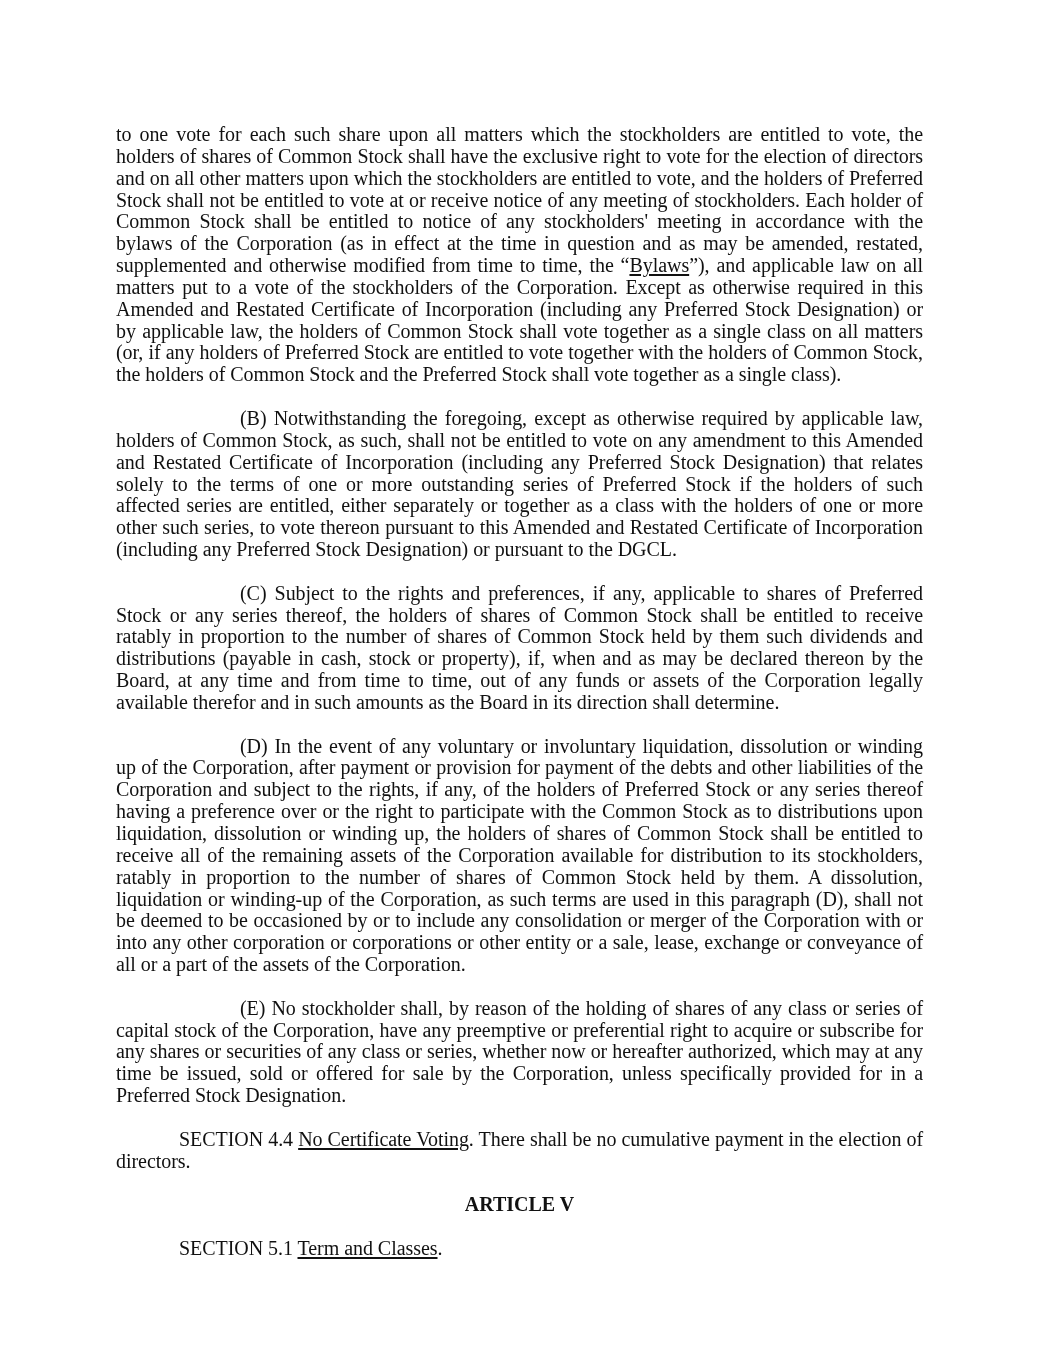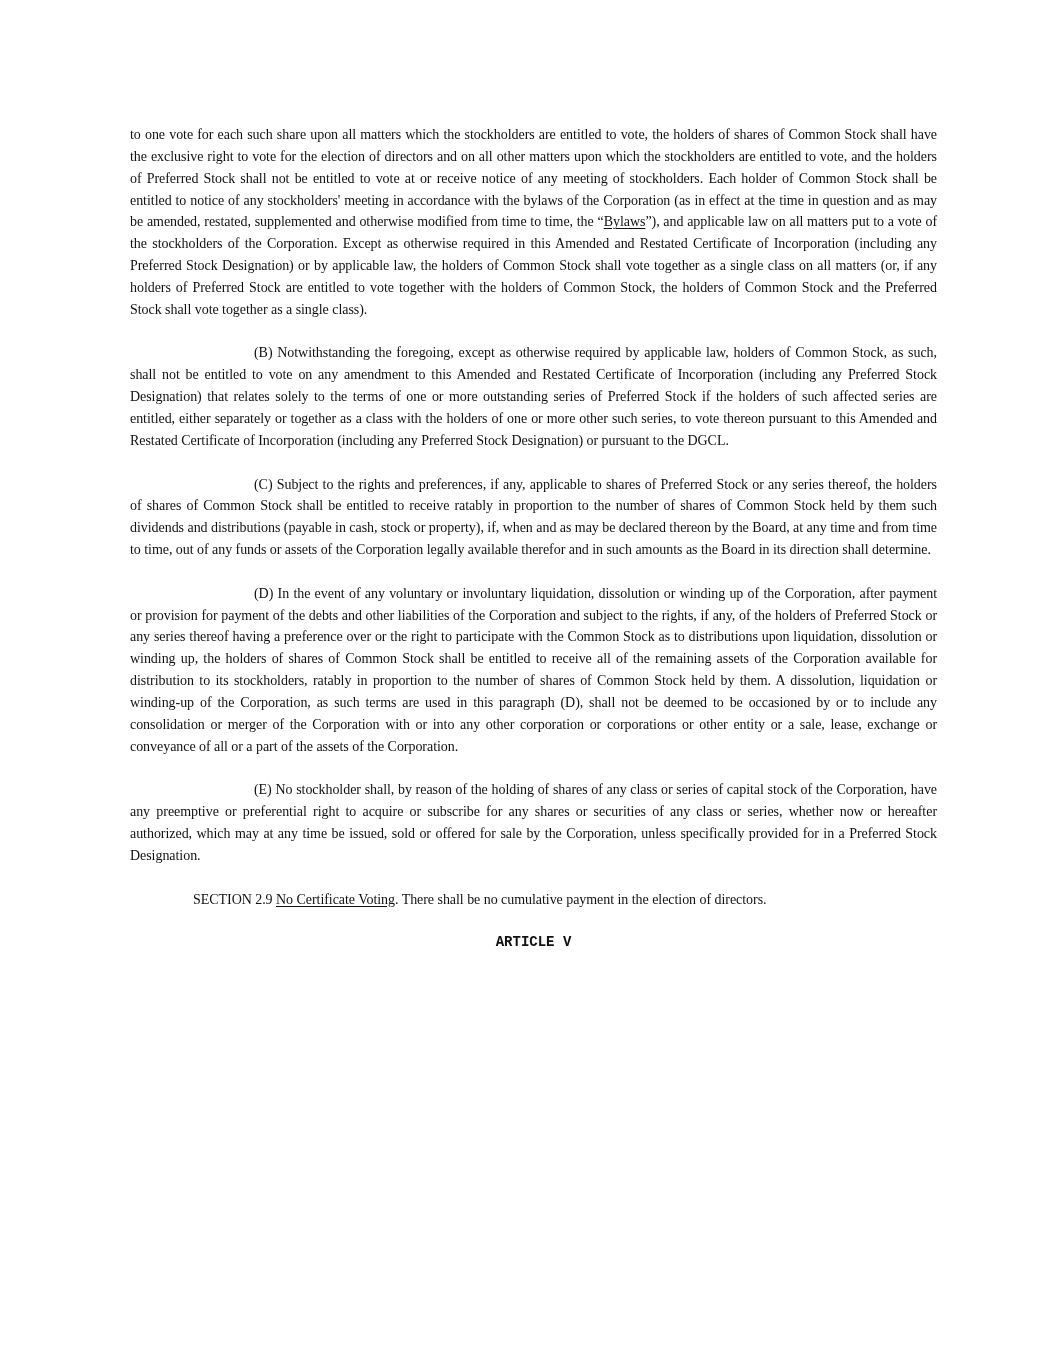--- a/index.html
+++ b/index.html
@@ -8,59 +8,60 @@
     background: #ffffff;
   }
   body {
     width: 1055px;
     height: 1365px;
     position: relative;
     overflow: hidden;
   }
   .page {
     position: absolute;
-    left: 130px;
+    left: 116px;
     top: 124px;
     width: 807px;
     font-family: "Liberation Serif", "DejaVu Serif", serif;
-    font-size: 14px;
+    font-size: 20px;
     line-height: 21.85px;
     color: #111111;
   }
   .para {
     margin: 0 0 21.85px 0;
     text-align: justify;
     text-align-last: left;
     letter-spacing: -0.05px;
   }
   .indent-sub { text-indent: 124px; }
   .indent-sec { text-indent: 63px; }
   .u { text-decoration: underline; text-underline-offset: 2px; }
   .article {
     text-align: center;
     font-weight: bold;
     margin: 0 0 21.85px 0;
   }
-  .article div { line-height: 21.85px; font-family: Liberation Mono, monospace; }
+  .article div { line-height: 21.85px; }
 </style>
 </head>
 <body>
 
 <div class="page">
 
   <p class="para"><span>to one vote for each such share upon all matters which the stockholders are entitled to vote, the holders of shares of Common Stock shall have the exclusive right to vote for the election of directors and on all other matters upon which the stockholders are entitled to vote, and the holders of Preferred Stock shall not be entitled to vote at or receive notice of any meeting of stockholders. Each holder of Common Stock shall be entitled to notice of any stockholders' meeting in accordance with the bylaws of the Corporation (as in effect at the time in question and as may be amended, restated, supplemented and otherwise modified from time to time, the “</span><span class="u">Bylaws</span><span>”), and applicable law on all matters put to a vote of the stockholders of the Corporation. Except as otherwise required in this Amended and Restated Certificate of Incorporation (including any Preferred Stock Designation) or by applicable law, the holders of Common Stock shall vote together as a single class on all matters (or, if any holders of Preferred Stock are entitled to vote together with the holders of Common Stock, the holders of Common Stock and the Preferred Stock shall vote together as a single class).</span></p>
 
   <p class="para indent-sub">(B) Notwithstanding the foregoing, except as otherwise required by applicable law, holders of Common Stock, as such, shall not be entitled to vote on any amendment to this Amended and Restated Certificate of Incorporation (including any Preferred Stock Designation) that relates solely to the terms of one or more outstanding series of Preferred Stock if the holders of such affected series are entitled, either separately or together as a class with the holders of one or more other such series, to vote thereon pursuant to this Amended and Restated Certificate of Incorporation (including any Preferred Stock Designation) or pursuant to the DGCL.</p>
 
   <p class="para indent-sub">(C) Subject to the rights and preferences, if any, applicable to shares of Preferred Stock or any series thereof, the holders of shares of Common Stock shall be entitled to receive ratably in proportion to the number of shares of Common Stock held by them such dividends and distributions (payable in cash, stock or property), if, when and as may be declared thereon by the Board, at any time and from time to time, out of any funds or assets of the Corporation legally available therefor and in such amounts as the Board in its direction shall determine.</p>
 
   <p class="para indent-sub">(D) In the event of any voluntary or involuntary liquidation, dissolution or winding up of the Corporation, after payment or provision for payment of the debts and other liabilities of the Corporation and subject to the rights, if any, of the holders of Preferred Stock or any series thereof having a preference over or the right to participate with the Common Stock as to distributions upon liquidation, dissolution or winding up, the holders of shares of Common Stock shall be entitled to receive all of the remaining assets of the Corporation available for distribution to its stockholders, ratably in proportion to the number of shares of Common Stock held by them. A dissolution, liquidation or winding-up of the Corporation, as such terms are used in this paragraph (D), shall not be deemed to be occasioned by or to include any consolidation or merger of the Corporation with or into any other corporation or corporations or other entity or a sale, lease, exchange or conveyance of all or a part of the assets of the Corporation.</p>
 
   <p class="para indent-sub">(E) No stockholder shall, by reason of the holding of shares of any class or series of capital stock of the Corporation, have any preemptive or preferential right to acquire or subscribe for any shares or securities of any class or series, whether now or hereafter authorized, which may at any time be issued, sold or offered for sale by the Corporation, unless specifically provided for in a Preferred Stock Designation.</p>
 
-  <p class="para indent-sec"><span>SECTION 2.9</span> <span class="u">No Certificate Voting</span><span>. There shall be no cumulative payment in the election of directors.</span></p>
+  <p class="para indent-sec"><span>SECTION 4.4</span> <span class="u">No Certificate Voting</span><span>. There shall be no cumulative payment in the election of directors.</span></p>
 
   <div class="article">
     <div>ARTICLE V</div>
   </div>
 
+  <p class="para indent-sec"><span>SECTION 5.1</span> <span class="u">Term and Classes</span><span>.</span></p>
 
 </div>
 
 </body></html>

